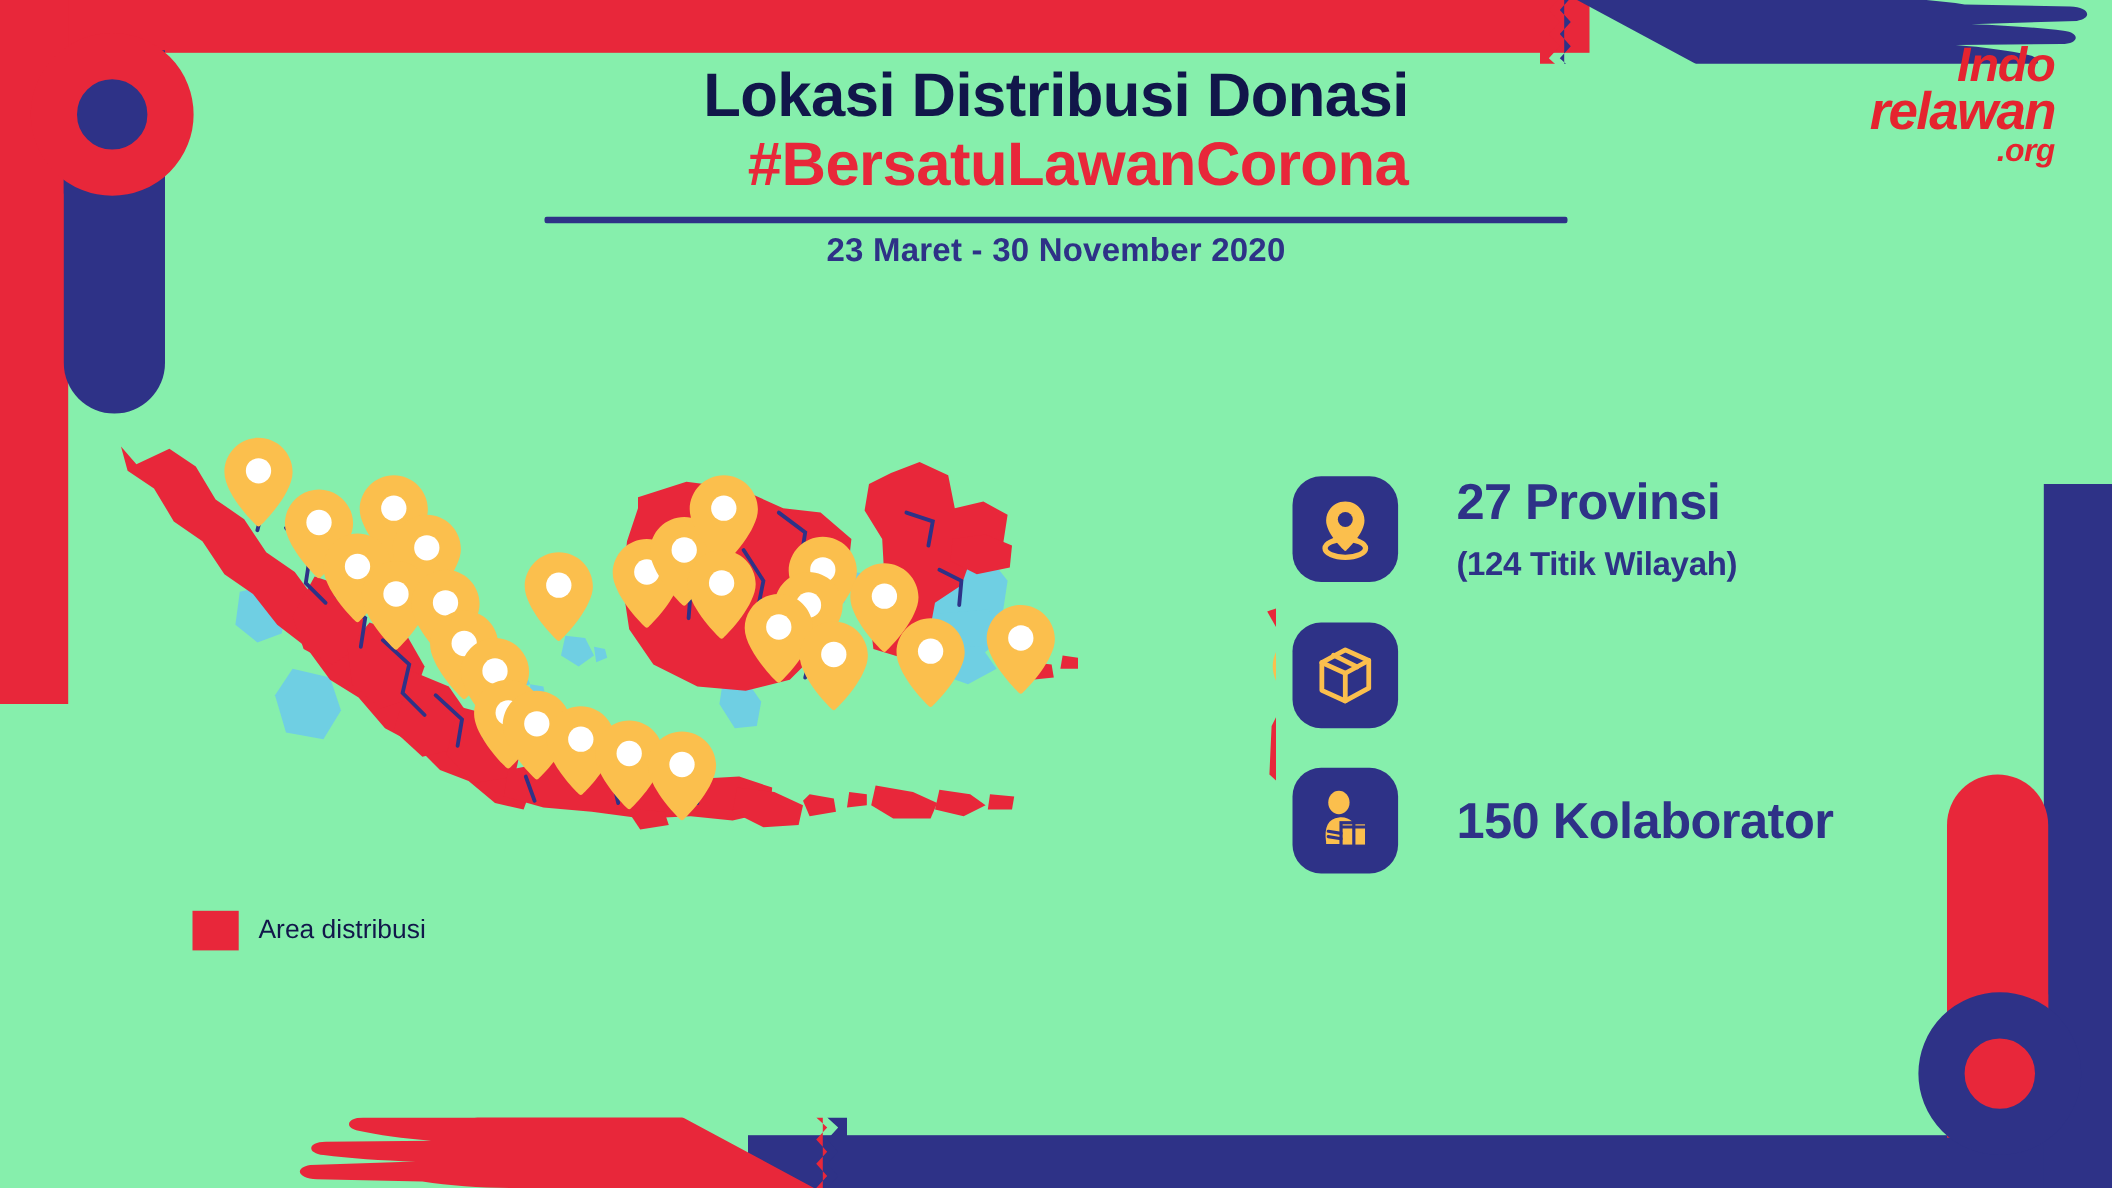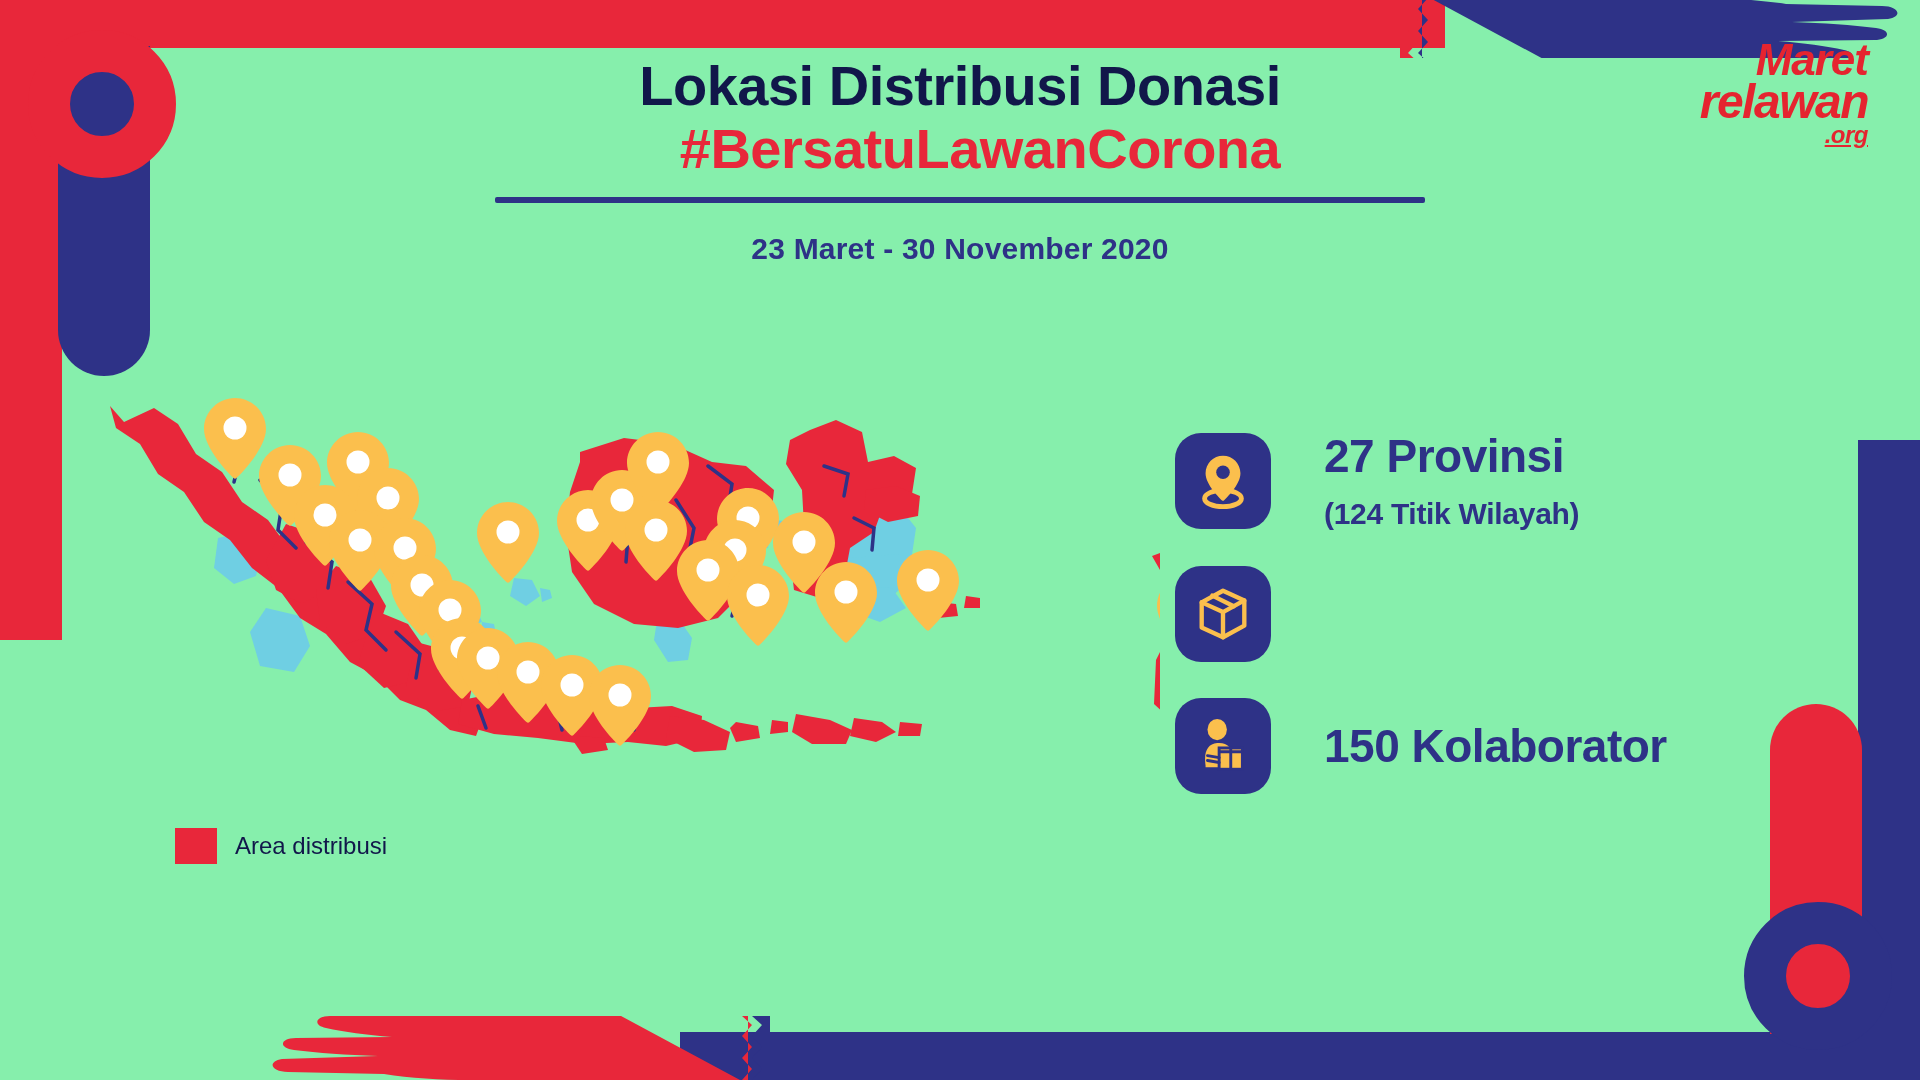--- a/index.html
+++ b/index.html
@@ -34,28 +34,28 @@
   .hand-top{position:absolute;right:0;top:-4px;width:520px;height:62px;}
   .hand-bottom{position:absolute;left:250px;bottom:-2px;width:520px;height:66px;}
 
   
   .header{position:absolute;left:0;top:56px;width:1920px;text-align:center;}
   .title-main{font-size:56px;font-weight:bold;color:var(--titlenavy);
     letter-spacing:-0.5px;line-height:1.08;}
   .title-hash{font-size:56px;font-weight:bold;color:var(--red);
     letter-spacing:-0.5px;line-height:1.12;margin-top:2px;padding-left:40px;}
   .rule{width:930px;height:6px;background:var(--navy);margin:16px auto 0 auto;border-radius:2px;}
-  .subdate{font-size:30px;font-weight:bold;color:var(--navy);margin-top:29px;letter-spacing:0.2px;}
+  .subdate{font-size:30px;font-weight:bold;color:var(--navy);margin-top:8px;letter-spacing:0.2px;}
 
   
   .logo{position:absolute;right:52px;top:40px;width:220px;height:116px;
     color:var(--logored);font-style:italic;font-weight:bold;text-align:right;}
   .logo-l1{font-size:44px;line-height:0.92;letter-spacing:-1px;}
   .logo-l2{font-size:48px;line-height:0.92;letter-spacing:-1.5px;}
-  .logo-l3{font-size:24px;line-height:1;letter-spacing:-0.5px;margin-top:-2px;text-decoration:underline;}
+  .logo-l3{font-size:29px;line-height:1;letter-spacing:-0.5px;margin-top:-2px;}
 
   
   .mapwrap{position:absolute;left:60px;top:370px;width:1100px;height:420px;}
   .mapwrap svg{width:100%;height:100%;display:block;}
 
   
   .legend{position:absolute;left:175px;top:828px;display:flex;align-items:center;gap:18px;}
   .legend-swatch{width:42px;height:36px;background:var(--red);}
   .legend-label{font-size:24px;color:var(--titlenavy);font-weight:normal;}
 
@@ -104,21 +104,21 @@
   </svg>
 
   <div class="header">
     <div class="title-main">Lokasi Distribusi Donasi</div>
     <div class="title-hash">#BersatuLawanCorona</div>
     <div class="rule"></div>
     <div class="subdate">23 Maret - 30 November 2020</div>
   </div>
 
   <div class="logo">
-    <div class="logo-l1">Maret</div>
+    <div class="logo-l1">Indo</div>
     <div class="logo-l2">relawan</div>
     <div class="logo-l3">.org</div>
   </div>
 
   <div class="mapwrap">
     <svg viewBox="0 0 1000 420" xmlns="http://www.w3.org/2000/svg">
       <defs>
         <g id="pin">
           <path d="M0 0 C-17 0 -31 14 -31 31 C-31 50 -6 76 -1.5 80 a2.2 2.2 0 0 0 3 0
                    C6 76 31 50 31 31 C31 14 17 0 0 0 Z" fill="#FBBF4D"></path>

